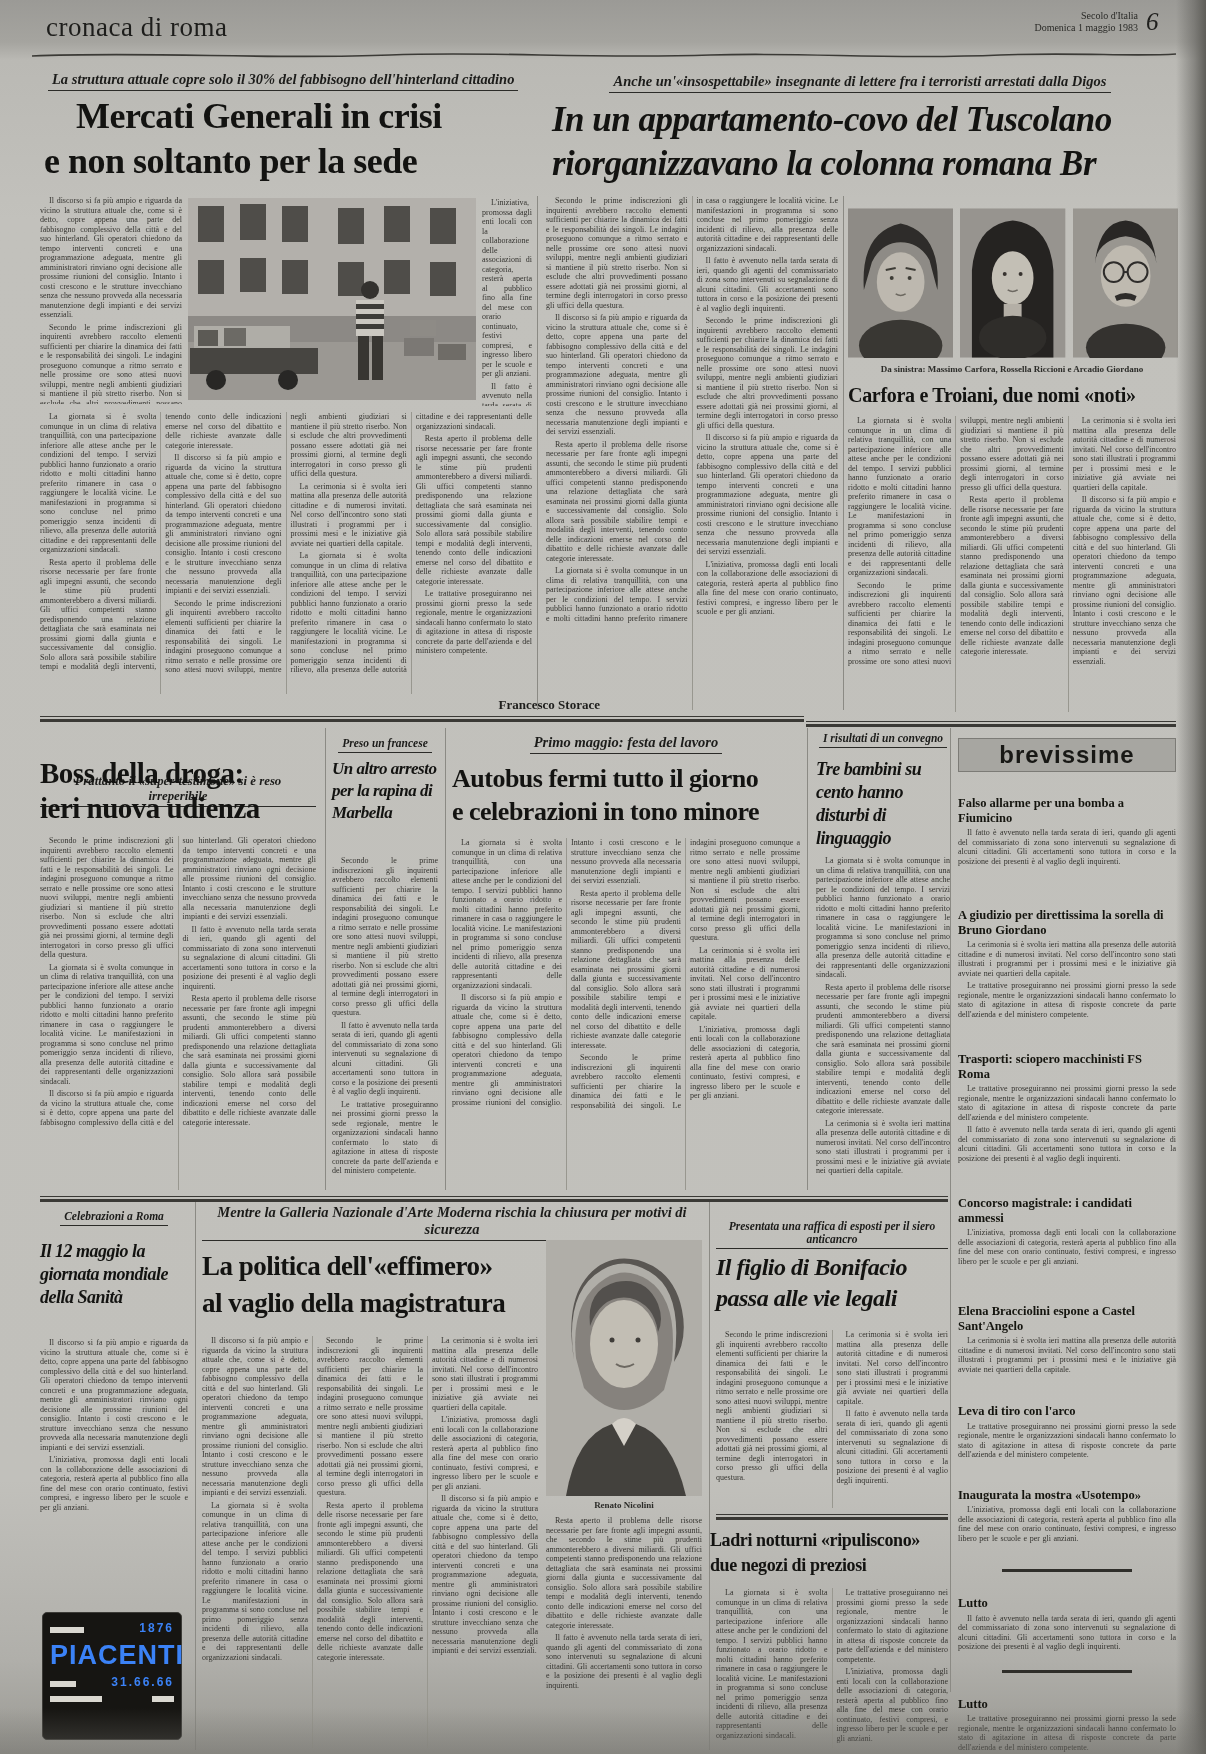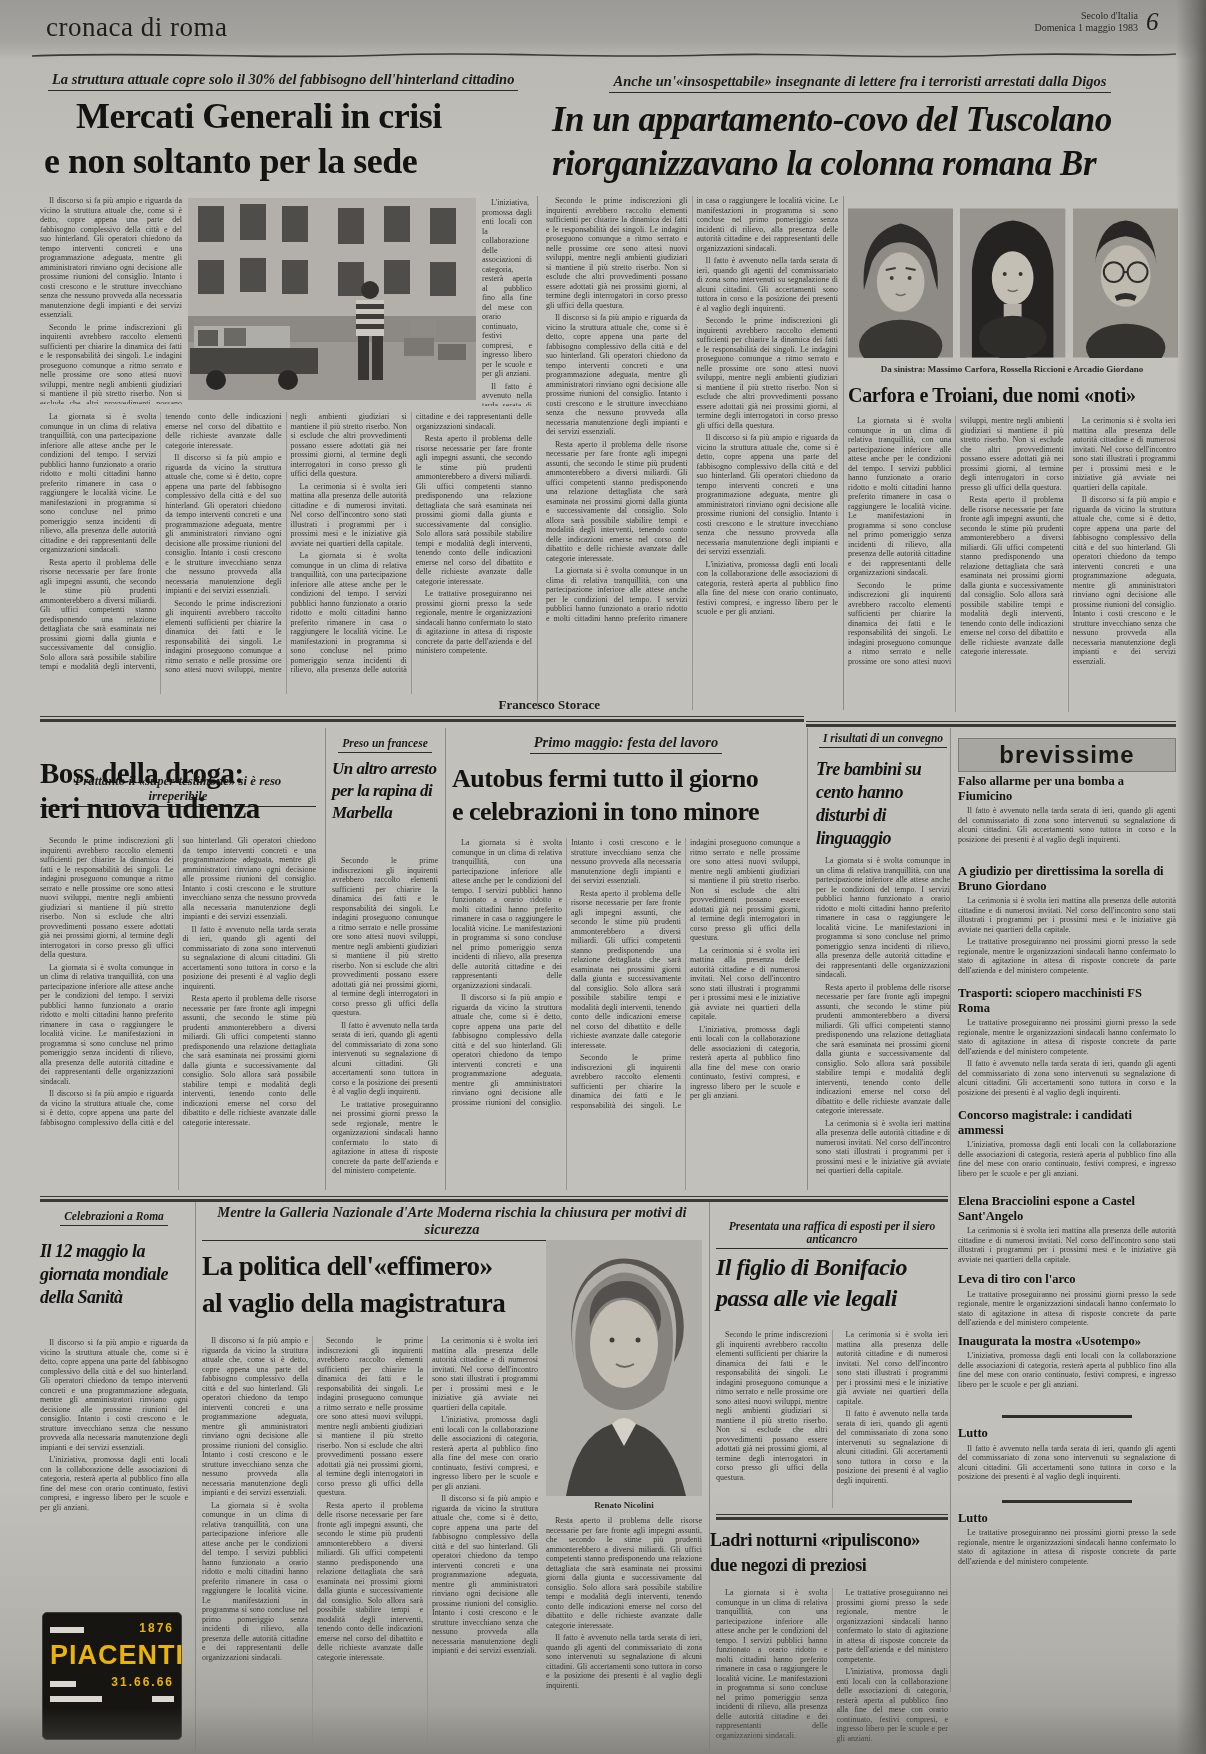--- a/index.html
+++ b/index.html
@@ -27,23 +27,23 @@
   .c3{columns:3;column-gap:9px;column-rule:1px solid #98978f;height:100%;}
   .c4{columns:4;column-gap:9px;column-rule:1px solid #98978f;height:100%;}
   .vr{position:absolute;width:1px;background:#8b8a84;}
   .hr2{position:absolute;height:2px;border-top:1.2px solid #3a3935;border-bottom:3px solid #3a3935;}
   .caption{font-size:9px;font-weight:bold;text-align:center;color:#2c2c29;filter:blur(.4px);}
   .byline{font-size:13px;font-weight:bold;text-align:right;color:#1e1e1c;filter:blur(.3px);}
   .photo{filter:blur(.4px) contrast(.95);display:block;}
   .bv-box{background:#a7a6a1;border:1px solid #7c7b76;text-align:center;
     font-family:"Liberation Sans",sans-serif;font-weight:bold;font-size:24px;color:#181815;
     letter-spacing:1px;line-height:32px;height:32px;filter:blur(.25px);}
-  .bv-item h3{font-size:12.5px;line-height:14.5px;margin:2px 0 3px;color:#15150f;filter:blur(.3px);font-family:"Liberation Serif",serif;}
+  .bv-item h3{font-size:12.5px;line-height:14.5px;margin:24px 0 3px;color:#15150f;filter:blur(.3px);font-family:"Liberation Serif",serif;}
   .bv-div{width:130px;height:3px;background:#2f2e2a;margin:8px auto;}
-  .ad-box{background:#161512;border-radius:5px;border:1px solid #3c3b37;color:#eab308;
+  .ad-box{background:#161512;border-radius:5px;border:1px solid #3c3b37;color:#3b82f6;
     font-family:"Liberation Sans",sans-serif;padding:6px 7px;box-sizing:border-box;}
   .ad-row{display:flex;justify-content:space-between;align-items:center;}
   .ad-bar{display:inline-block;background:#d9d7d0;height:6px;}
   .ad-name{font-size:27px;font-weight:bold;letter-spacing:1px;text-align:center;margin:3px 0 2px;filter:blur(.2px);}
   .ad-num{font-size:12px;font-weight:bold;letter-spacing:2px;}
 </style>
 </head>
 <body>
 
 <div class="page">

